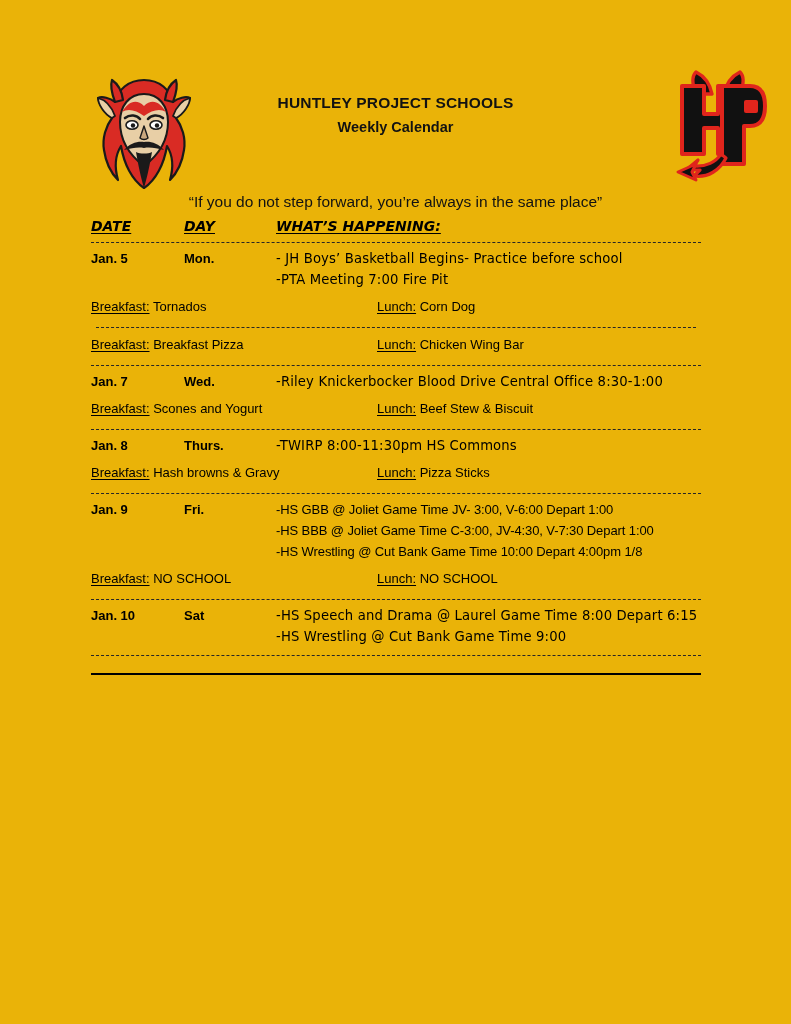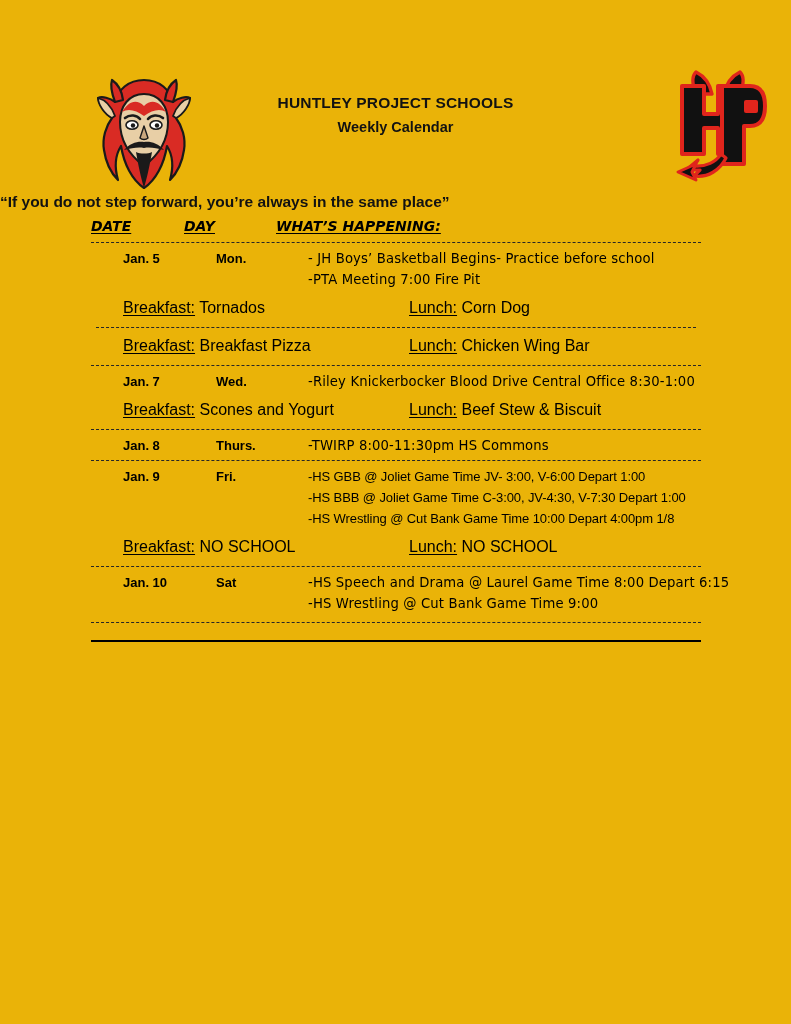--- a/index.html
+++ b/index.html
@@ -65,23 +65,23 @@
     font-size: 14.5px;
     line-height: 22px;
     margin-top: 2px;
   }
 
   .quote-block {
     position: absolute;
     left: 0;
     top: 160px;
     width: 791px;
-    text-align: left;
-    font-family: "Liberation Sans", sans-serif;
-    font-weight: bold;
+    text-align: center;
+    font-family: "Liberation Sans", sans-serif;
+    font-weight: normal;
     font-size: 15.5px;
     color: #121212;
     line-height: 24px;
   }
 
   
   .sheet {
     position: absolute;
     left: 91px;
     top: 216px;
@@ -119,21 +119,21 @@
   }
 
   .solid-rule {
     height: 0;
     border-top: 2.4px solid #000;
     width: 610px;
     margin-top: 17px;
   }
 
   
-  .day-block { white-space: nowrap; margin-left: 32px; }
+  .day-block { white-space: nowrap; }
   .dayline  { white-space: nowrap; }
 
   .cell-date, .cell-day {
     font-family: "Liberation Sans", sans-serif;
     font-weight: bold;
     font-size: 13px;
     line-height: 21px;
     color: #000;
   }
 
@@ -162,21 +162,21 @@
     font-size: 13px;
     letter-spacing: -0.1px;
   }
 
   
   .meal-row {
     position: relative;
     height: 24px;
     margin-top: 9px;
     font-family: "Liberation Sans", sans-serif;
-    font-size: 16px;
+    font-size: 13px;
     color: #000;
     white-space: nowrap;
   }
   .meal-breakfast { position: absolute; left: 0; top: 0; }
   .meal-lunch     { position: absolute; left: 286px; top: 0; }
   .meal-label {
     text-decoration: underline;
     text-underline-offset: 2px;
   }
 
@@ -320,20 +320,24 @@
         <span class="meal-lunch"><span class="meal-label">Lunch:</span> <span>Beef Stew &amp; Biscuit</span></span>
       </div>
     </div>
 
     <div class="dashed"></div>
 
     <div class="day-block">
       <div class="dayline">
         <span class="col-date"><span class="cell-date">Jan. 8</span></span><span class="col-day"><span class="cell-day">Thurs.</span></span><span class="events"><span class="ev comic">-TWIRP 8:00-11:30pm HS Commons</span></span>
       </div>
+      <div class="meal-row">
+        <span class="meal-breakfast"><span class="meal-label">Breakfast:</span> <span>Hash browns &amp; Gravy</span></span>
+        <span class="meal-lunch"><span class="meal-label">Lunch:</span> <span>Pizza Sticks</span></span>
+      </div>
     </div>
 
     <div class="dashed"></div>
 
     <div class="day-block">
       <div class="dayline">
         <span class="col-date"><span class="cell-date">Jan. 9</span></span><span class="col-day"><span class="cell-day">Fri.</span></span><span class="events"><span class="ev plain">-HS GBB @ Joliet Game Time JV- 3:00, V-6:00 Depart 1:00</span><span class="ev plain">-HS BBB @ Joliet Game Time C-3:00, JV-4:30, V-7:30 Depart 1:00</span><span class="ev plain">-HS Wrestling @ Cut Bank Game Time 10:00 Depart 4:00pm 1/8</span></span>
       </div>
       <div class="meal-row">
         <span class="meal-breakfast"><span class="meal-label">Breakfast:</span> <span>NO SCHOOL</span></span>

